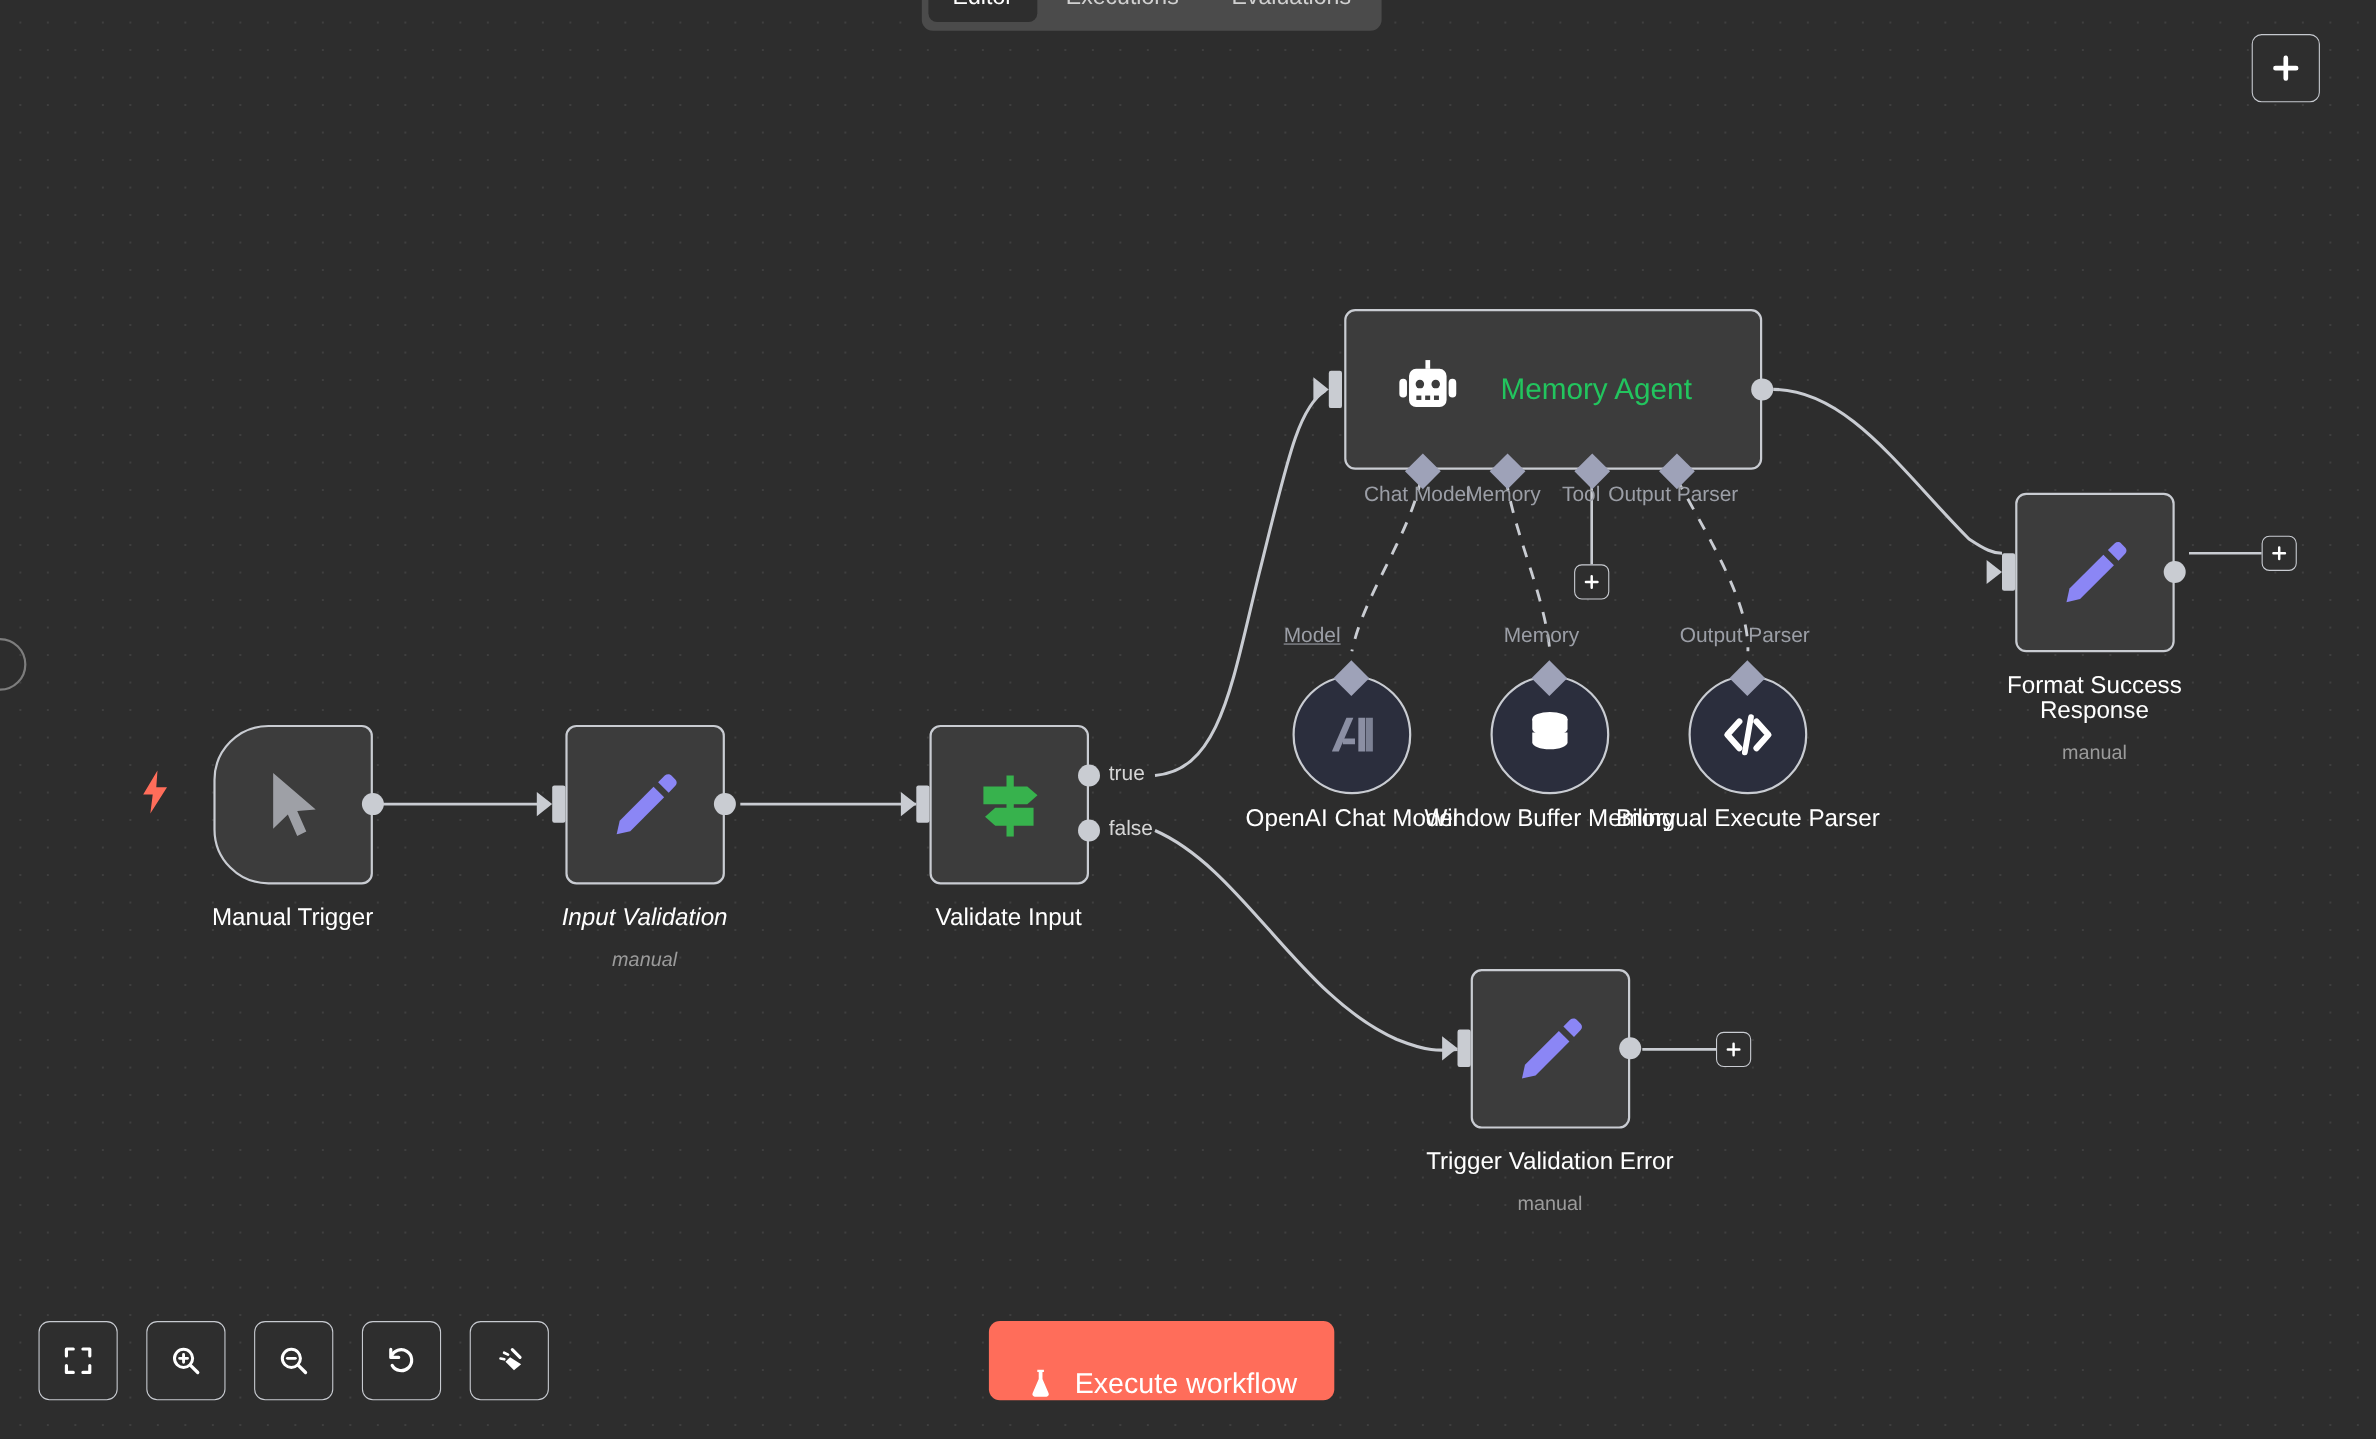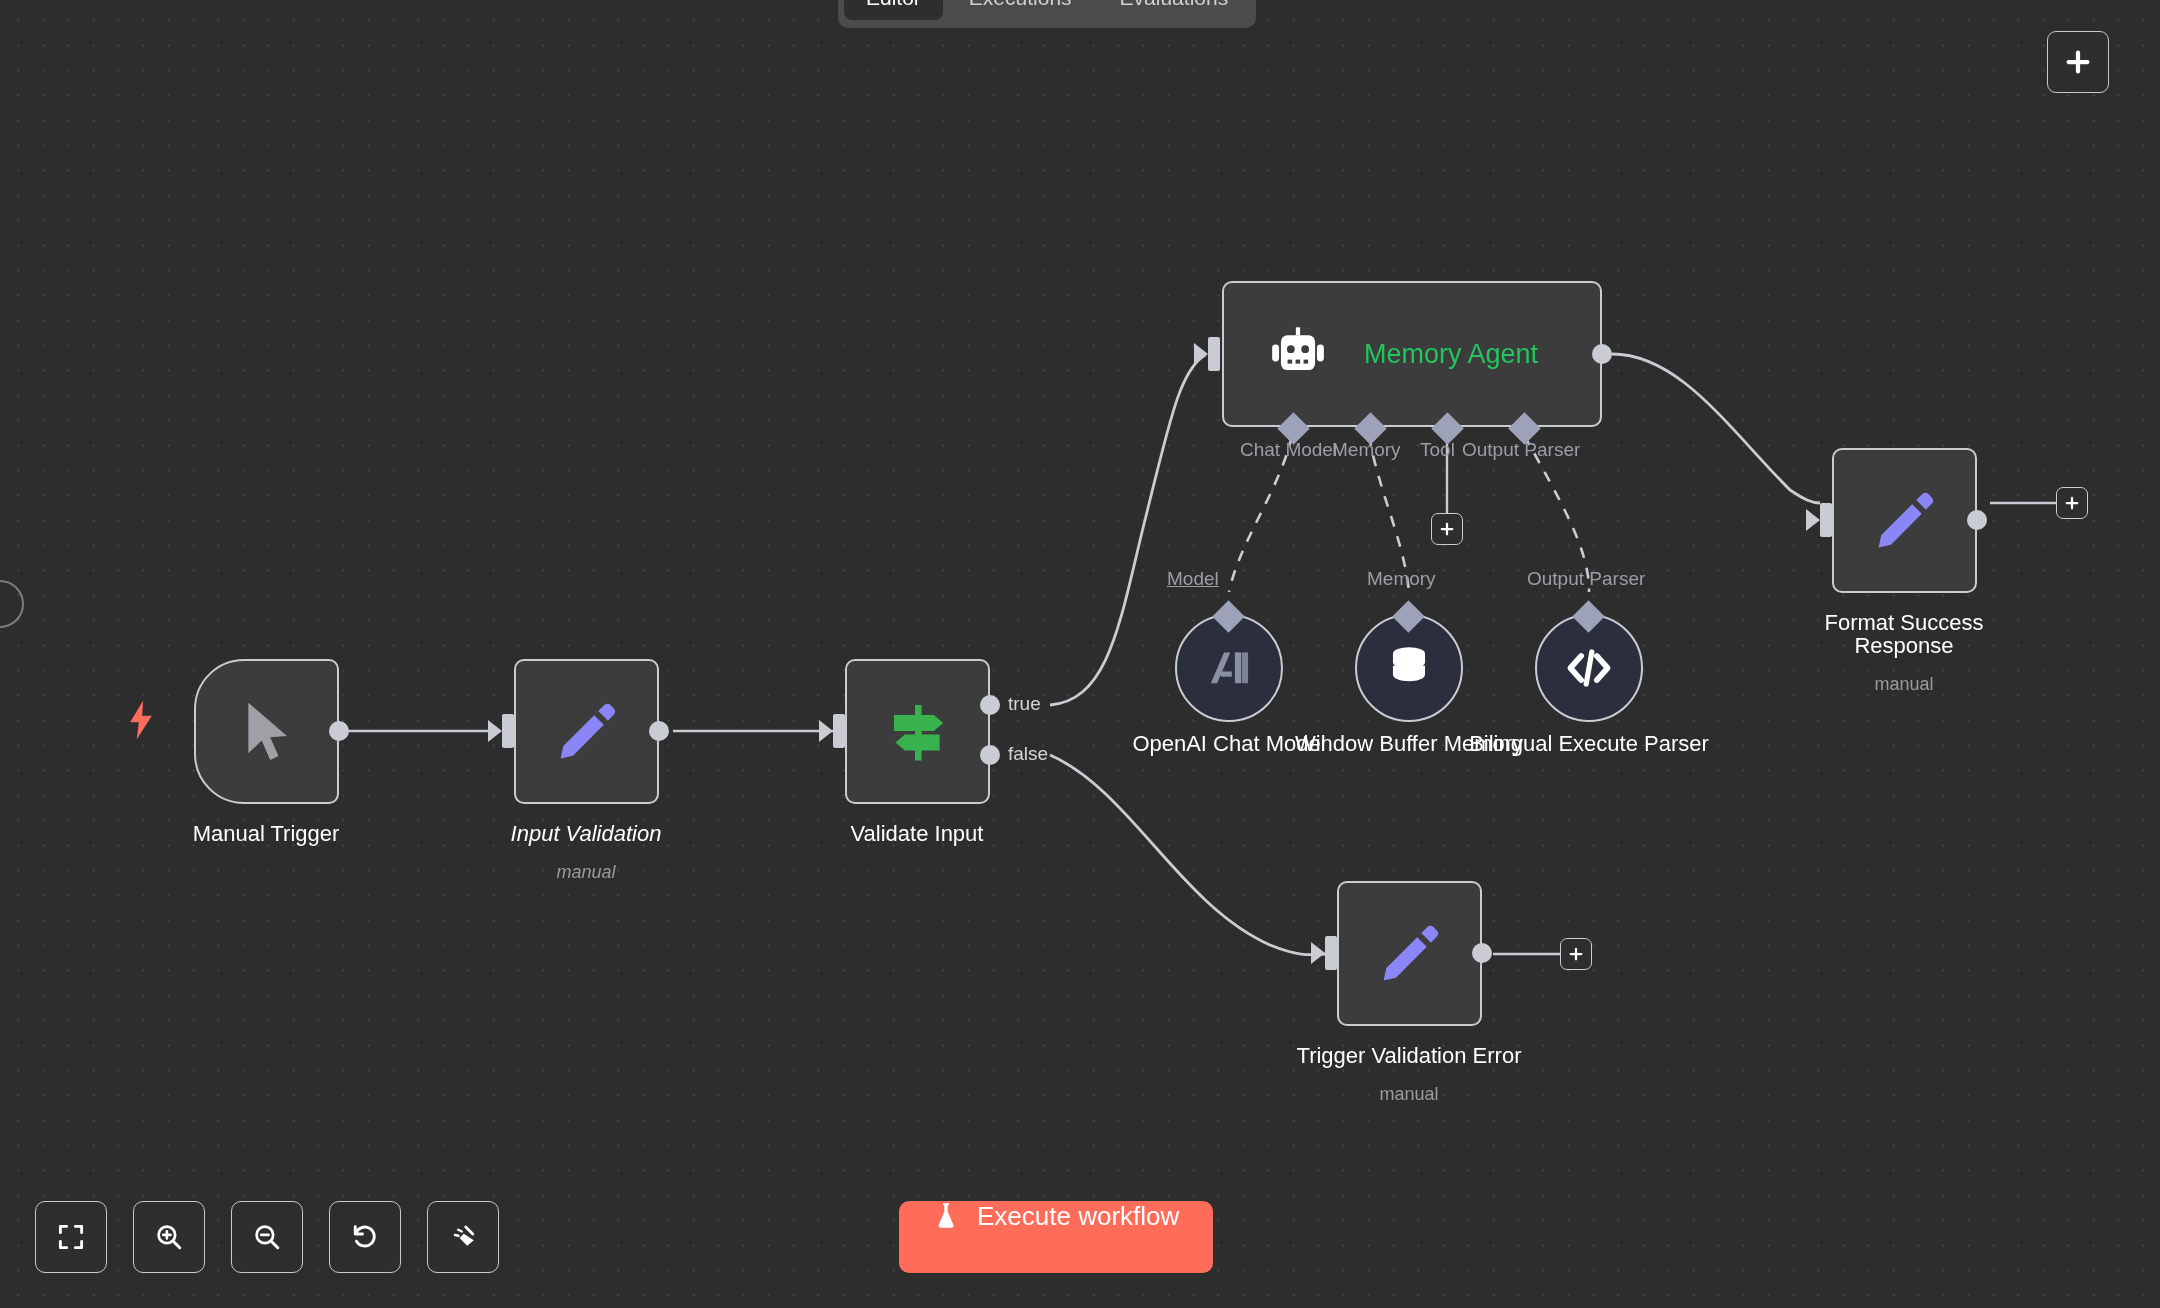--- a/index.html
+++ b/index.html
@@ -135,21 +135,21 @@
     background:#2e2e2e;
     border:1.6px solid #c7cad0; border-radius:10px;
     display:flex; align-items:center; justify-content:center;
   }
 
   #execute-btn {
     position:absolute; left:899px; top:1201px;
     height:72px; padding:0 34px;
     background:#ff6d5a; color:#ffffff;
     border:none; border-radius:10px;
-    display:flex; align-items:flex-start; gap:18px;
+    display:flex; align-items:flex-end; gap:18px;
     font-size:26px; font-family:"Liberation Sans", sans-serif;
     z-index:30;
   }
 
   
   #left-clip {
     position:absolute; left:-24px; top:580px;
     width:48px; height:48px; border-radius:50%;
     border:2px solid #7d7d7d; z-index:8;
   }

